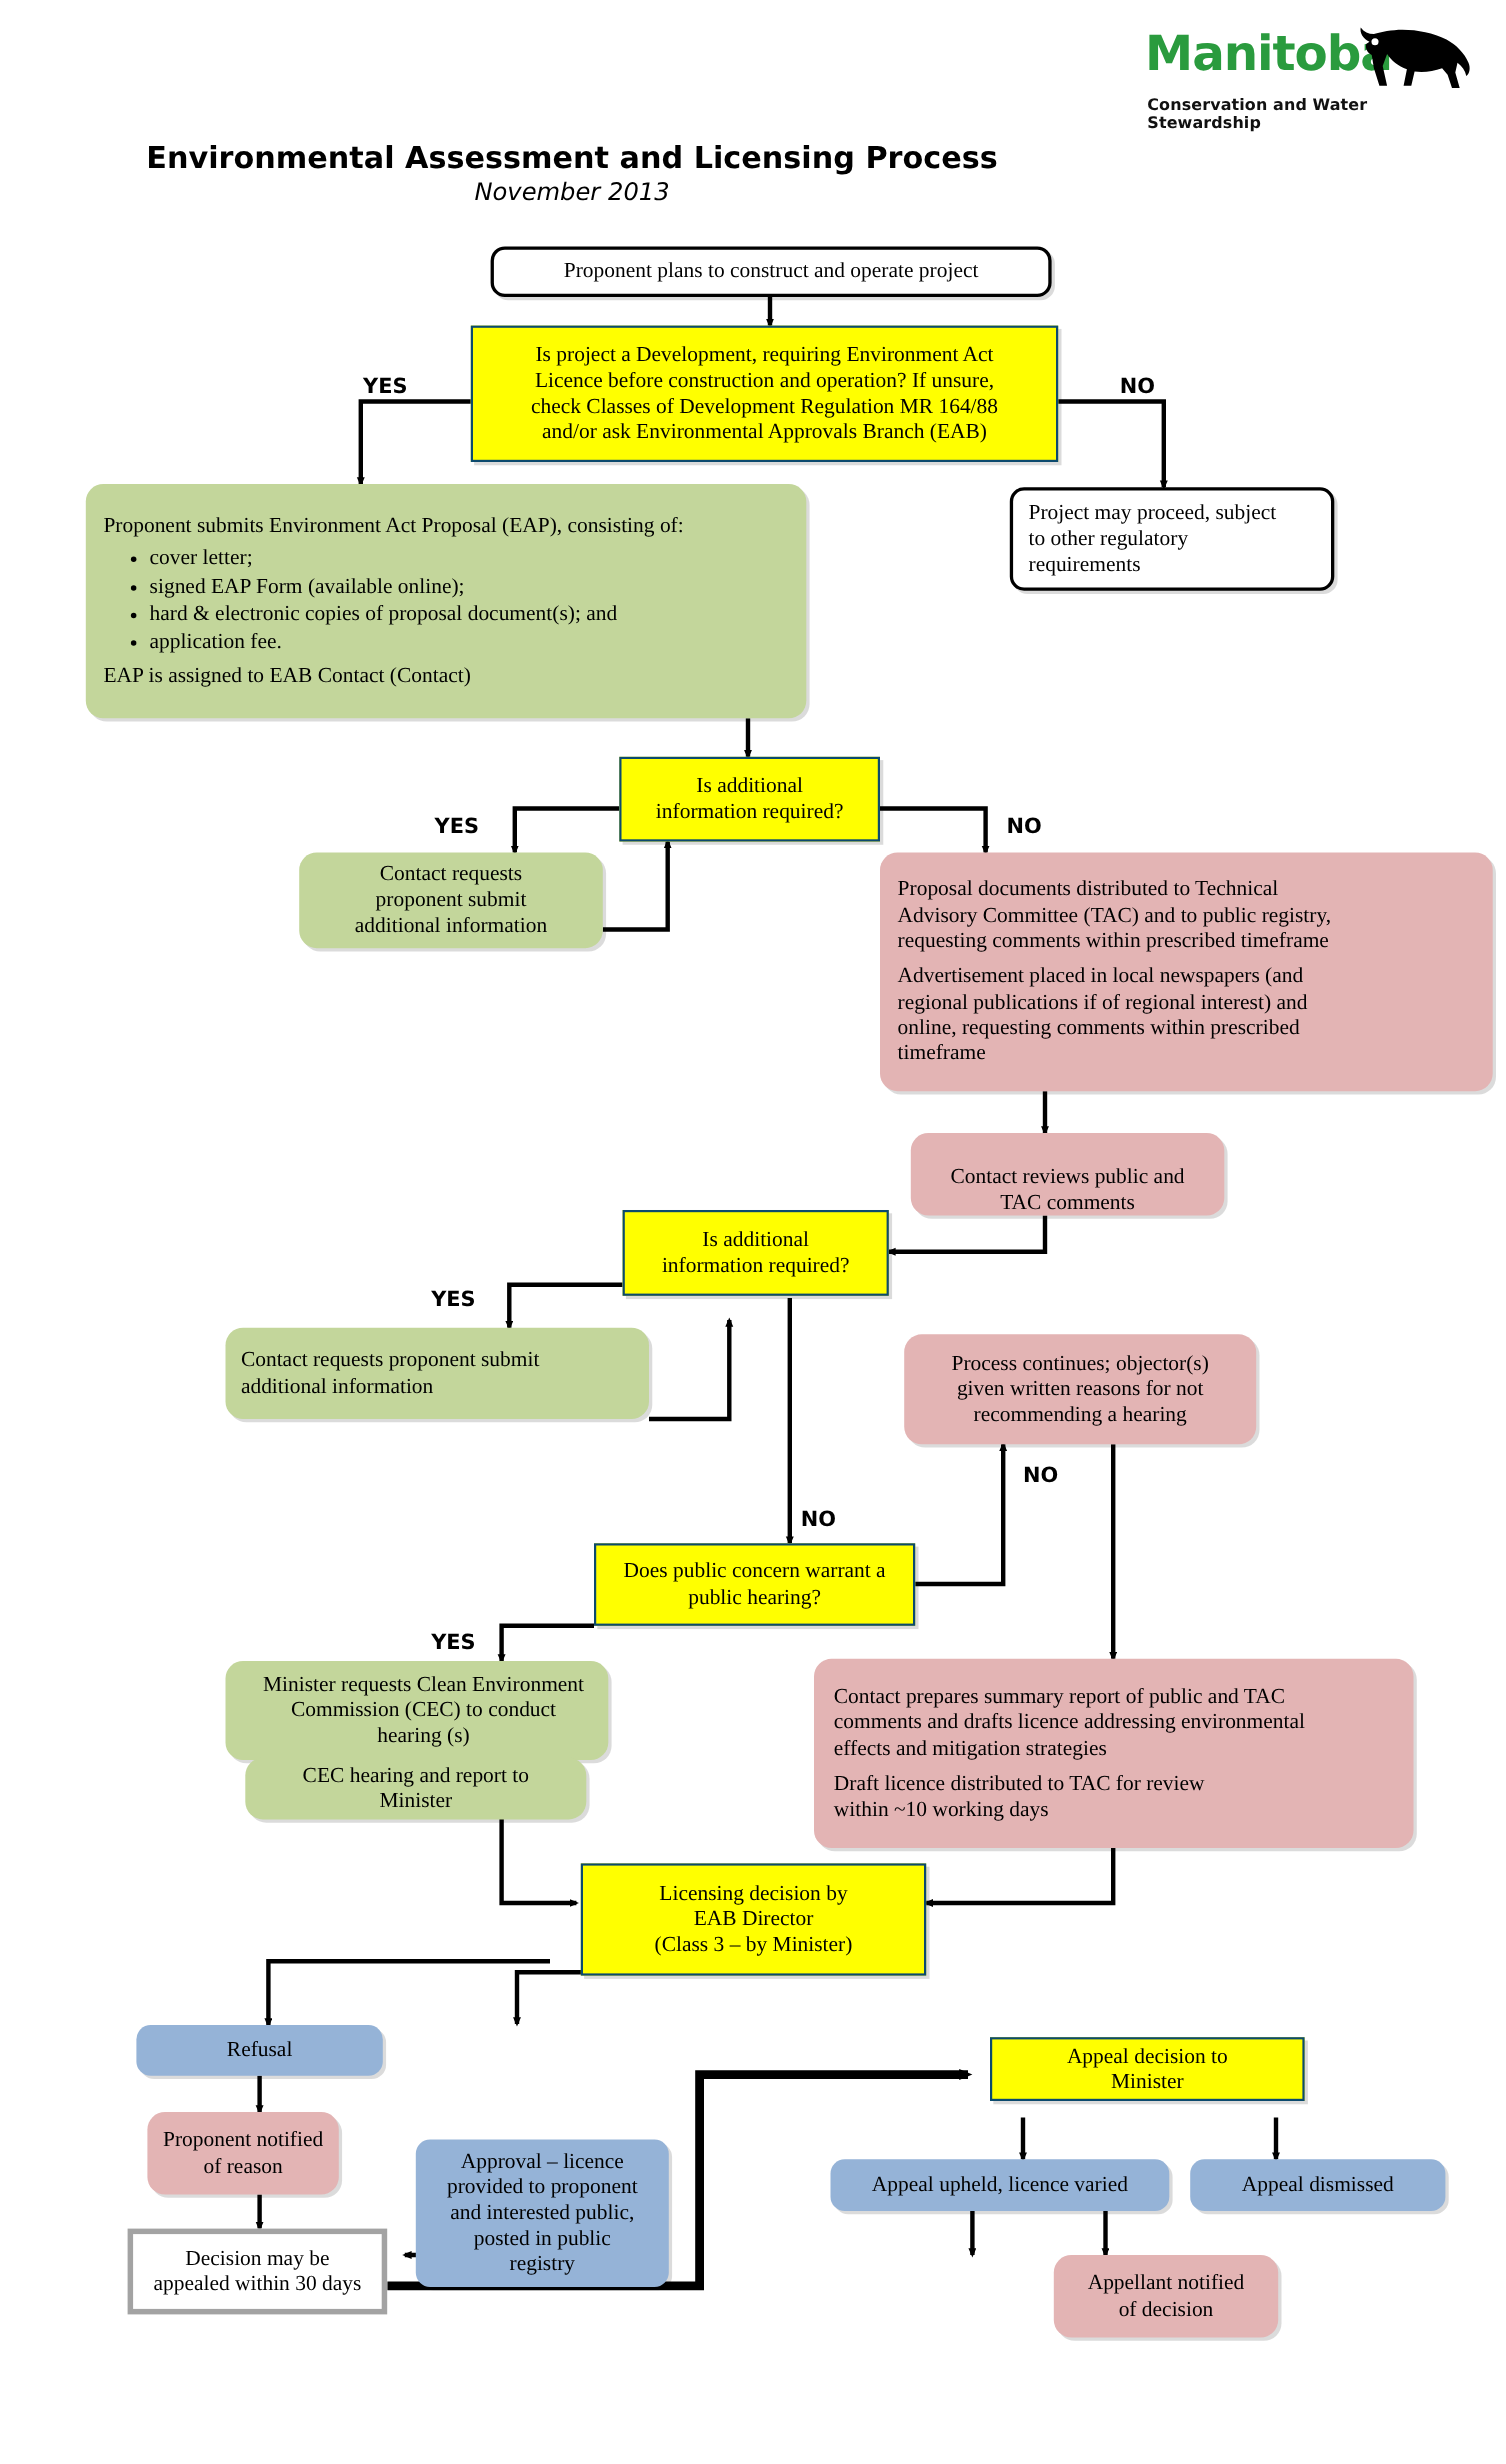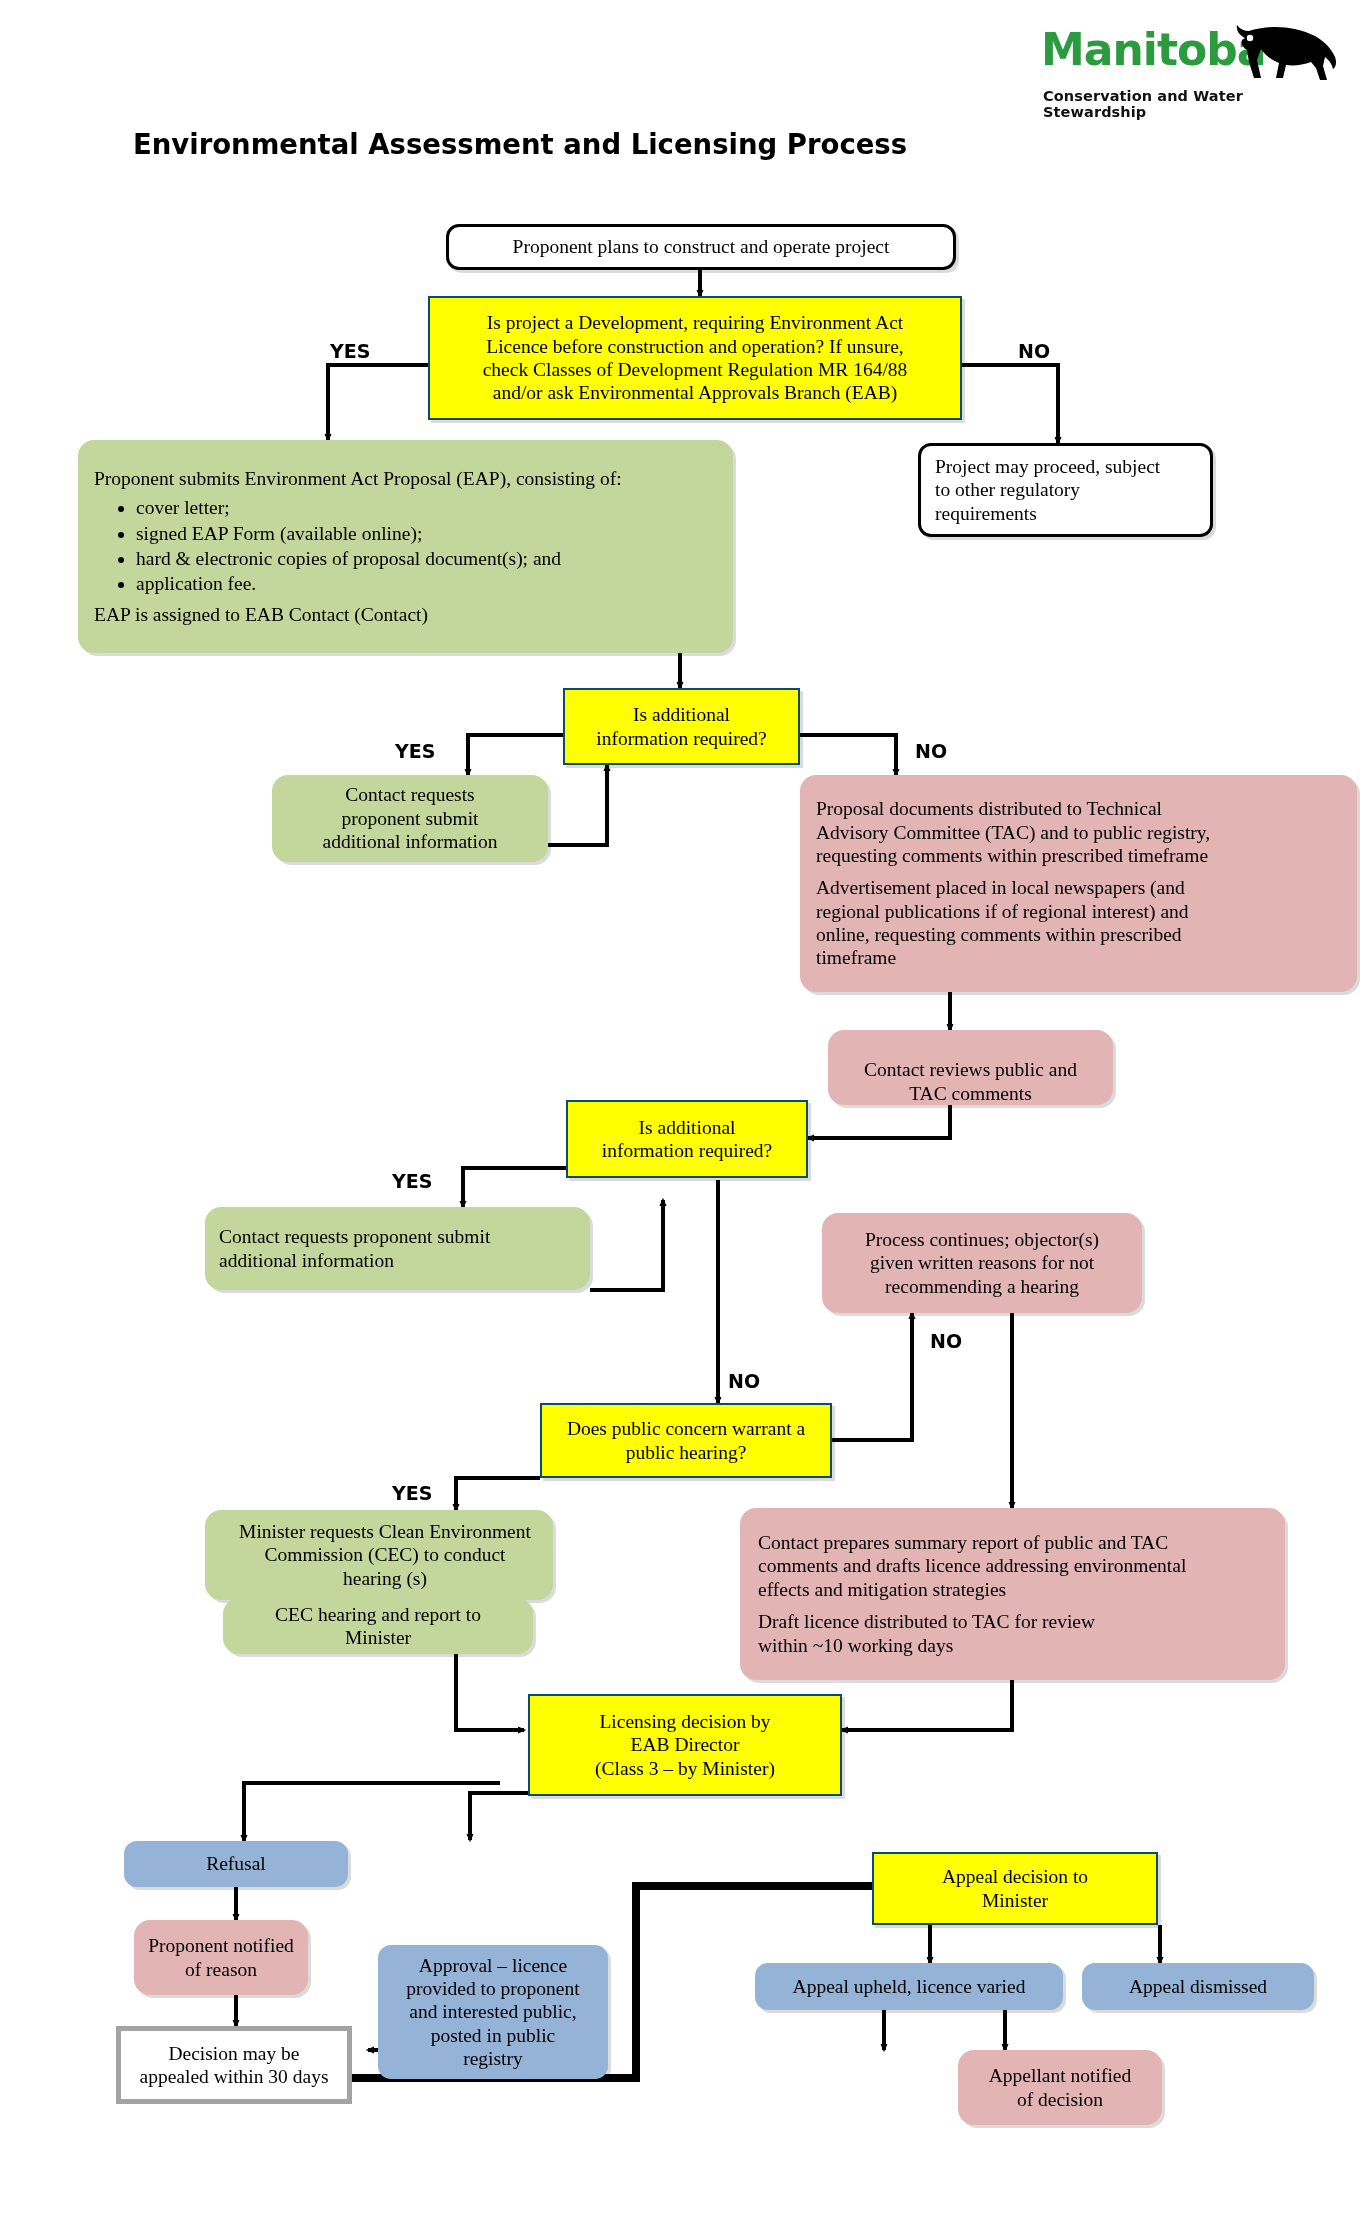--- a/index.html
+++ b/index.html
@@ -60,20 +60,21 @@
       <path fill="#000" d="M22 20 C16 17 13 12 14 7 C17 11 21 13 26 13 C33 11 42 9 52 9
         C66 9 80 12 92 18 C101 23 108 30 112 39 C114 44 113 49 110 51
         C109 46 106 42 102 39 L100 48 L104 62 L97 62 L93 50 L88 44
         C80 47 71 48 63 47 L60 60 L53 60 L56 45 C48 42 42 37 38 31
         L34 42 L38 60 L31 60 L26 44 L24 32 C20 30 18 26 19 22 Z"></path>
       <circle cx="27" cy="20" r="3.2" fill="#fff"></circle>
     </svg>
   </div>
 
   <div class="title">Environmental Assessment and Licensing Process</div>
+  <div class="subtitle">November 2013</div>
 
   <svg class="wires">
     <defs>
       <marker id="ah" markerWidth="10" markerHeight="10" refX="6.2" refY="3.6" orient="auto" markerUnits="userSpaceOnUse">
         <path d="M0,0 L8.5,3.6 L0,7.2 z" fill="#000"></path>
       </marker>
       <marker id="ahb" markerWidth="14" markerHeight="14" refX="8" refY="5" orient="auto" markerUnits="userSpaceOnUse">
         <path d="M0,0 L12,5 L0,10 z" fill="#000"></path>
       </marker>
     </defs>
@@ -268,21 +269,21 @@
   <div class="node n-pink shadow" style="left:134px;top:1920px;width:174px;height:75px;align-items:center;">
     <div class="t">Proponent notified</div>
     <div class="t">of reason</div>
   </div>
 
   <div class="node n-white-sq" style="left:116px;top:2026px;width:236px;height:78px;">
     <div class="t">Decision may be</div>
     <div class="t">appealed within 30 days</div>
   </div>
 
-  <div class="node n-yellow shadow" style="left:872px;top:1852px;width:286px;height:73px;">
+  <div class="node n-yellow shadow" style="left:900px;top:1852px;width:286px;height:58px;">
     <div class="t">Appeal decision to</div>
     <div class="t">Minister</div>
   </div>
 
   <div class="node n-blue shadow" style="left:755px;top:1963px;width:308px;height:47px;">
     <div class="t">Appeal upheld, licence varied</div>
   </div>
 
   <div class="node n-blue shadow" style="left:1082px;top:1963px;width:232px;height:47px;">
     <div class="t">Appeal dismissed</div>

